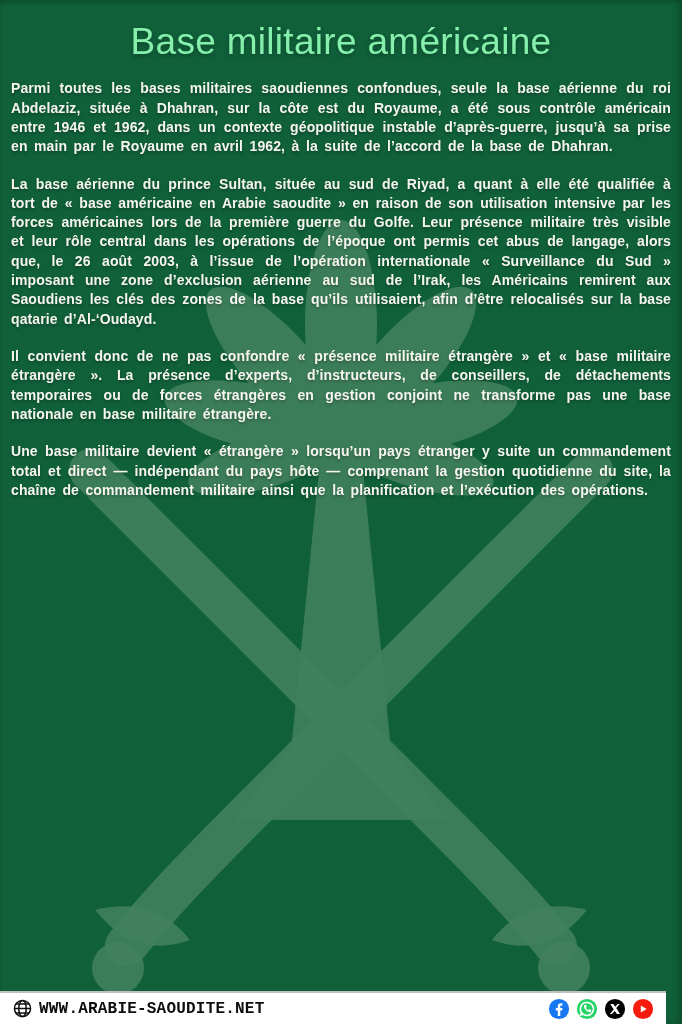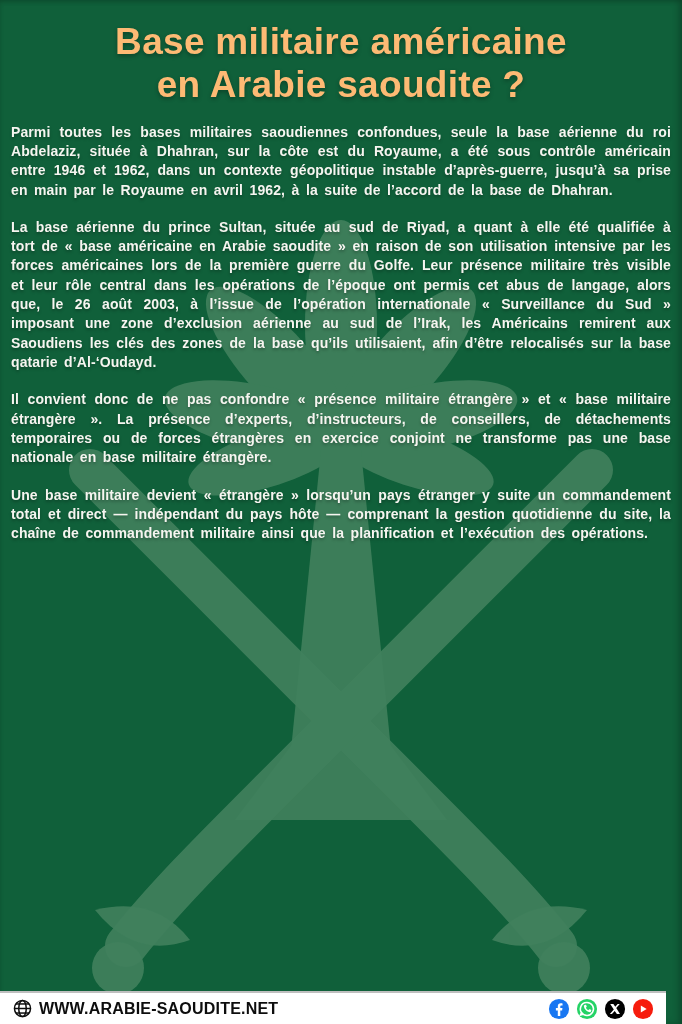--- a/index.html
+++ b/index.html
@@ -19,22 +19,22 @@
     position:absolute;inset:0;
     padding:14px 11px 40px 11px;
     box-sizing:border-box;
     color:#F6F5F0;
   }
   h1.title{
     margin:6px 0 16px 0;
     text-align:center;
     font-size:37px;
     line-height:1.17;
-    font-weight:700;
-    color:#fdba74;
+    font-weight:400;
+    color:#86efac;
     letter-spacing:.3px;
     text-shadow:0 2px 4px rgba(0,0,0,.30);
   }
   p.para{
     margin:0 0 18px 0;
     font-size:14px;
     line-height:1.38;
     font-weight:700;
     text-align:justify;
     text-align-last:left;
@@ -42,20 +42,21 @@
     letter-spacing:.1px;
     text-shadow:0 2px 3px rgba(0,0,0,.28);
   }
   .footer{
     position:absolute;left:0;right:16px;bottom:0;
     height:33px;
     background:#FFFFFF;
     display:flex;align-items:center;justify-content:space-between;
     padding:0 12px;box-sizing:border-box;
     border-top:2px solid rgba(0,0,0,.25);
+    font-family:Liberation Mono, monospace;
   }
   .footer-group{display:flex;align-items:center;gap:6px;min-width:0;}
   .footer-text{
     font-size:16px;font-weight:700;color:#0D0D0D;
     letter-spacing:.2px;white-space:nowrap;
   }
   .badge{width:22px;height:22px;display:block;flex:0 0 auto;}
   .globe{width:21px;height:21px;display:block;flex:0 0 auto;}
 </style>
 </head>
@@ -88,25 +89,24 @@
       <circle cx="118" cy="828" r="26"></circle>
       <circle cx="564" cy="828" r="26"></circle>
       <path d="M95,770 q60,-15 95,30 q-55,20 -95,-30 Z"></path>
       <path d="M587,770 q-60,-15 -95,30 q55,20 95,-30 Z"></path>
     </g>
   </svg>
 
   <div class="content">
     <h1 class="title">
       <span>Base militaire américaine</span><br>
-      <span>en Arabie saoudite ?</span>
     </h1>
     <p class="para">Parmi toutes les bases militaires saoudiennes confondues, seule la base aérienne du roi Abdelaziz, située à Dhahran, sur la côte est du Royaume, a été sous contrôle américain entre 1946 et 1962, dans un contexte géopolitique instable d’après-guerre, jusqu’à sa prise en main par le Royaume en avril 1962, à la suite de l’accord de la base de Dhahran.</p>
     <p class="para">La base aérienne du prince Sultan, située au sud de Riyad, a quant à elle été qualifiée à tort de « base américaine en Arabie saoudite » en raison de son utilisation intensive par les forces américaines lors de la première guerre du Golfe. Leur présence militaire très visible et leur rôle central dans les opérations de l’époque ont permis cet abus de langage, alors que, le 26 août 2003, à l’issue de l’opération internationale « Surveillance du Sud » imposant une zone d’exclusion aérienne au sud de l’Irak, les Américains remirent aux Saoudiens les clés des zones de la base qu’ils utilisaient, afin d’être relocalisés sur la base qatarie d’Al-‘Oudayd.</p>
-    <p class="para">Il convient donc de ne pas confondre « présence militaire étrangère » et « base militaire étrangère ». La présence d’experts, d’instructeurs, de conseillers, de détachements temporaires ou de forces étrangères en exercice conjoint ne transforme pas une base nationale en base militaire étrangère.</p>
+    <p class="para">Il convient donc de ne pas confondre « présence militaire étrangère » et « base militaire étrangère ». La présence d’experts, d’instructeurs, de conseillers, de détachements temporaires ou de forces étrangères en gestion conjoint ne transforme pas une base nationale en base militaire étrangère.</p>
     <p class="para">Une base militaire devient « étrangère » lorsqu’un pays étranger y suite un commandement total et direct — indépendant du pays hôte — comprenant la gestion quotidienne du site, la chaîne de commandement militaire ainsi que la planification et l’exécution des opérations.</p>
   </div>
 
   <div class="footer">
 
     <div class="footer-group">
       <svg class="globe" viewBox="0 0 24 24">
         <g fill="none" stroke="#0D0D0D" stroke-width="1.7">
           <circle cx="12" cy="12" r="9.2"></circle>
           <ellipse cx="12" cy="12" rx="4.3" ry="9.2"></ellipse>

